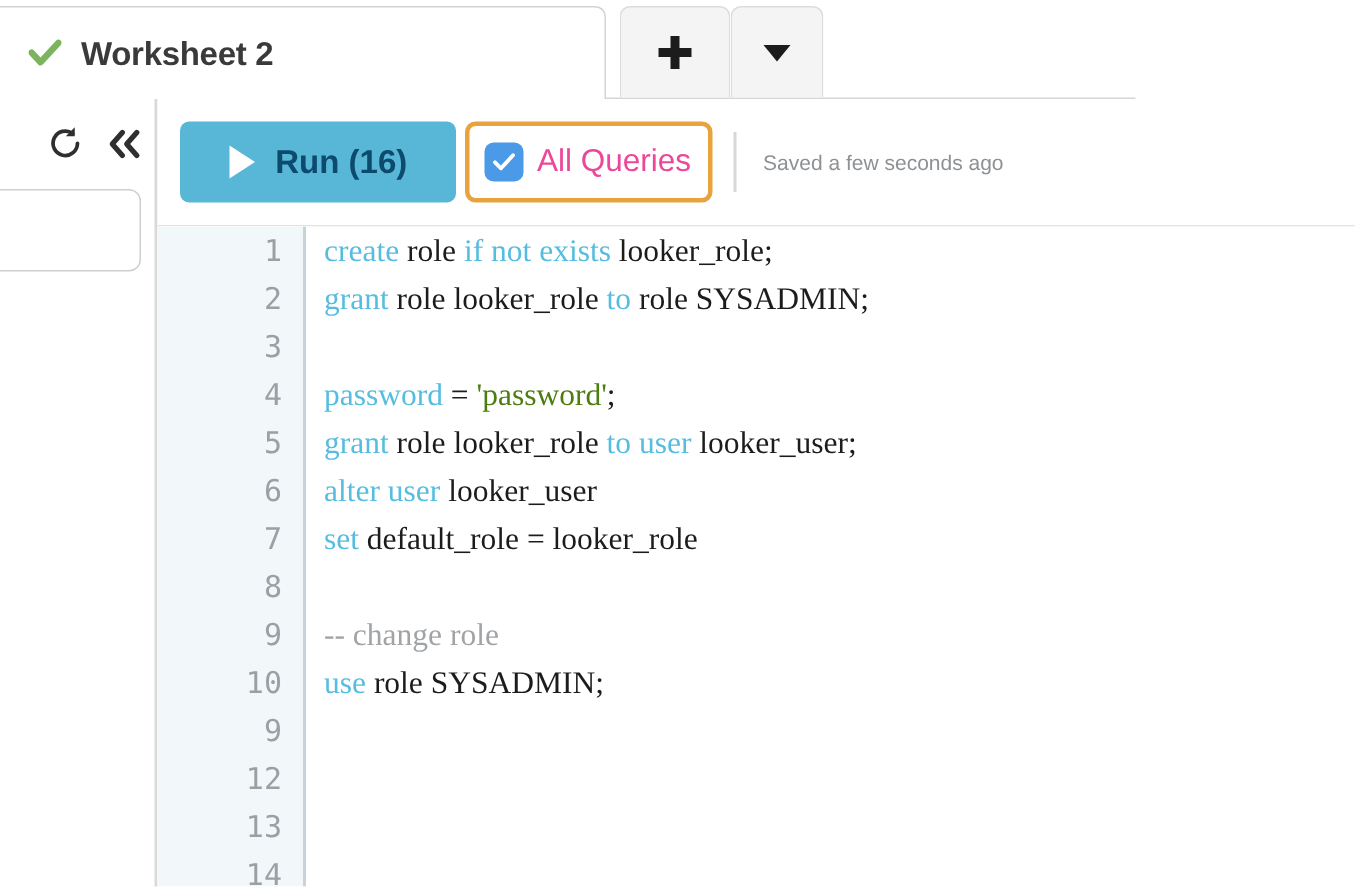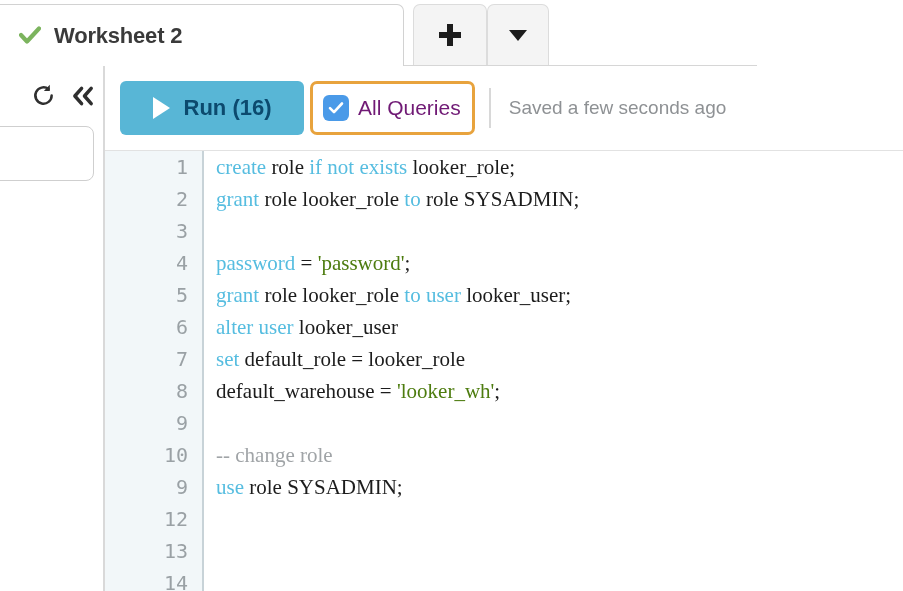--- a/index.html
+++ b/index.html
@@ -202,33 +202,33 @@
     width: 26px; height: 26px;
     background: #4a9ae8;
     border-radius: 6px;
     display: flex;
     align-items: center;
     justify-content: center;
     flex: 0 0 auto;
   }
   .allq-label {
     font-size: 21px;
-    color: #701a75;
+    color: #ec4899;
     white-space: nowrap;
   }
   .tb-divider {
     width: 2px;
     height: 40px;
     background: #d8d8d8;
     margin-left: 14px;
     flex: 0 0 auto;
   }
   .saved-text {
     margin-left: 18px;
-    font-size: 19px;
+    font-size: 14px;
     color: #8e9194;
     white-space: nowrap;
   }
 
   
   .editor {
     position: absolute;
     left: 105px; top: 151px;
     width: 798px;
     height: 440px;
@@ -365,21 +365,20 @@
         <div class="gutter-row">14</div>
       </div>
     <div class="code" id="code">
         <div class="code-row"><span class="tok-kw">create</span><span class="tok-id"> role </span><span class="tok-kw">if not exists</span><span class="tok-id"> looker_role;</span></div>
         <div class="code-row"><span class="tok-kw">grant</span><span class="tok-id"> role looker_role </span><span class="tok-kw">to</span><span class="tok-id"> role SYSADMIN;</span></div>
         <div class="code-row">&nbsp;</div>
         <div class="code-row"><span class="tok-kw">password</span><span class="tok-op"> = </span><span class="tok-str">'password'</span><span class="tok-op">;</span></div>
         <div class="code-row"><span class="tok-kw">grant</span><span class="tok-id"> role looker_role </span><span class="tok-kw">to user</span><span class="tok-id"> looker_user;</span></div>
         <div class="code-row"><span class="tok-kw">alter user</span><span class="tok-id"> looker_user</span></div>
         <div class="code-row"><span class="tok-kw">set</span><span class="tok-id"> default_role = looker_role</span></div>
-        <div class="code-row"><span class="tok-id">default_warehouse = </span><span class="tok-str">'looker_wh'</span><span class="tok-op">;</span></div>
         <div class="code-row">&nbsp;</div>
         <div class="code-row"><span class="tok-comment">-- change role</span></div>
         <div class="code-row"><span class="tok-kw">use</span><span class="tok-id"> role SYSADMIN;</span></div>
         <div class="code-row">&nbsp;</div>
       </div>
   </div>
 
 </div>
 
 </body></html>

